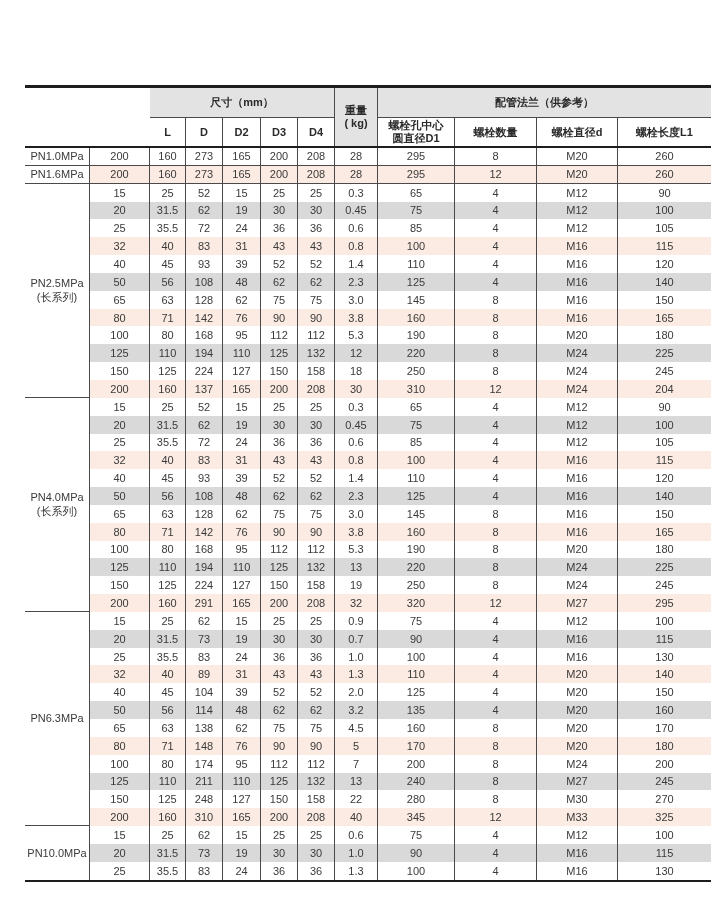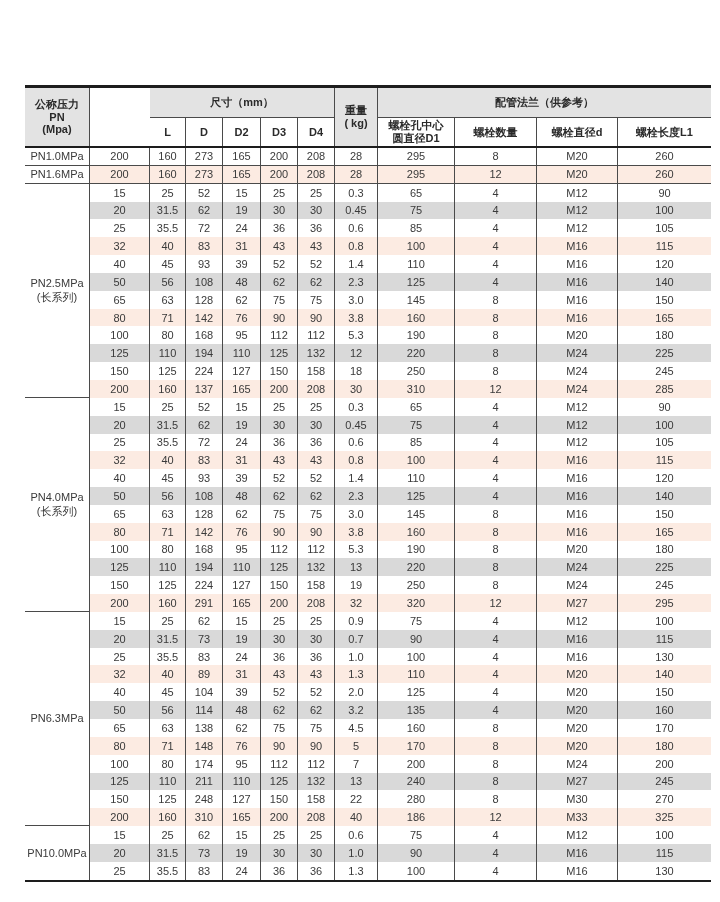--- a/index.html
+++ b/index.html
@@ -40,23 +40,20 @@
   }
   .label-cell.noborder { border-bottom:none; }
 </style>
 </head>
 <body>
 
 <div class="page">
 
   <div class="table-wrap">
     <div class="header-grid">
-      <div class="h-cell span2" style="grid-column:1">公称压力
-PN
-(Mpa)</div>
       <div class="h-cell group" style="grid-column:3 / span 5; grid-row:1">尺寸（mm）</div>
       <div class="h-cell sub" style="grid-column:3; grid-row:2">L</div>
       <div class="h-cell sub" style="grid-column:4; grid-row:2">D</div>
       <div class="h-cell sub" style="grid-column:5; grid-row:2">D2</div>
       <div class="h-cell sub" style="grid-column:6; grid-row:2">D3</div>
       <div class="h-cell sub" style="grid-column:7; grid-row:2">D4</div>
       <div class="h-cell span2" style="grid-column:8">重量
 ( kg)</div>
       <div class="h-cell group nobr" style="grid-column:9 / span 4; grid-row:1">配管法兰（供参考）</div>
       <div class="h-cell sub" style="grid-column:9; grid-row:2">螺栓孔中心
@@ -223,21 +220,21 @@
         <div class="cell pink" style="grid-area: 14 / 2;">200</div>
         <div class="cell pink" style="grid-area: 14 / 3;">160</div>
         <div class="cell pink" style="grid-area: 14 / 4;">137</div>
         <div class="cell pink" style="grid-area: 14 / 5;">165</div>
         <div class="cell pink" style="grid-area: 14 / 6;">200</div>
         <div class="cell pink" style="grid-area: 14 / 7;">208</div>
         <div class="cell pink" style="grid-area: 14 / 8;">30</div>
         <div class="cell pink" style="grid-area: 14 / 9;">310</div>
         <div class="cell pink" style="grid-area: 14 / 10;">12</div>
         <div class="cell pink" style="grid-area: 14 / 11;">M24</div>
-        <div class="cell pink nobr" style="grid-area: 14 / 12;">285</div>
+        <div class="cell pink nobr" style="grid-area: 14 / 12;">204</div>
         <div class="label-cell" style="grid-row: 15 / span 12;">
           <div>PN4.0MPa</div>
           <div>(长系列)</div>
         </div>
         <div class="cell" style="grid-area: 15 / 2;">15</div>
         <div class="cell" style="grid-area: 15 / 3;">25</div>
         <div class="cell" style="grid-area: 15 / 4;">52</div>
         <div class="cell" style="grid-area: 15 / 5;">15</div>
         <div class="cell" style="grid-area: 15 / 6;">25</div>
         <div class="cell" style="grid-area: 15 / 7;">25</div>
@@ -491,21 +488,21 @@
         <div class="cell" style="grid-area: 37 / 10;">8</div>
         <div class="cell" style="grid-area: 37 / 11;">M30</div>
         <div class="cell nobr" style="grid-area: 37 / 12;">270</div>
         <div class="cell pink" style="grid-area: 38 / 2;">200</div>
         <div class="cell pink" style="grid-area: 38 / 3;">160</div>
         <div class="cell pink" style="grid-area: 38 / 4;">310</div>
         <div class="cell pink" style="grid-area: 38 / 5;">165</div>
         <div class="cell pink" style="grid-area: 38 / 6;">200</div>
         <div class="cell pink" style="grid-area: 38 / 7;">208</div>
         <div class="cell pink" style="grid-area: 38 / 8;">40</div>
-        <div class="cell pink" style="grid-area: 38 / 9;">186</div>
+        <div class="cell pink" style="grid-area: 38 / 9;">345</div>
         <div class="cell pink" style="grid-area: 38 / 10;">12</div>
         <div class="cell pink" style="grid-area: 38 / 11;">M33</div>
         <div class="cell pink nobr" style="grid-area: 38 / 12;">325</div>
         <div class="label-cell noborder" style="grid-row: 39 / span 3;">
           <div>PN10.0MPa</div>
         </div>
         <div class="cell" style="grid-area: 39 / 2;">15</div>
         <div class="cell" style="grid-area: 39 / 3;">25</div>
         <div class="cell" style="grid-area: 39 / 4;">62</div>
         <div class="cell" style="grid-area: 39 / 5;">15</div>

